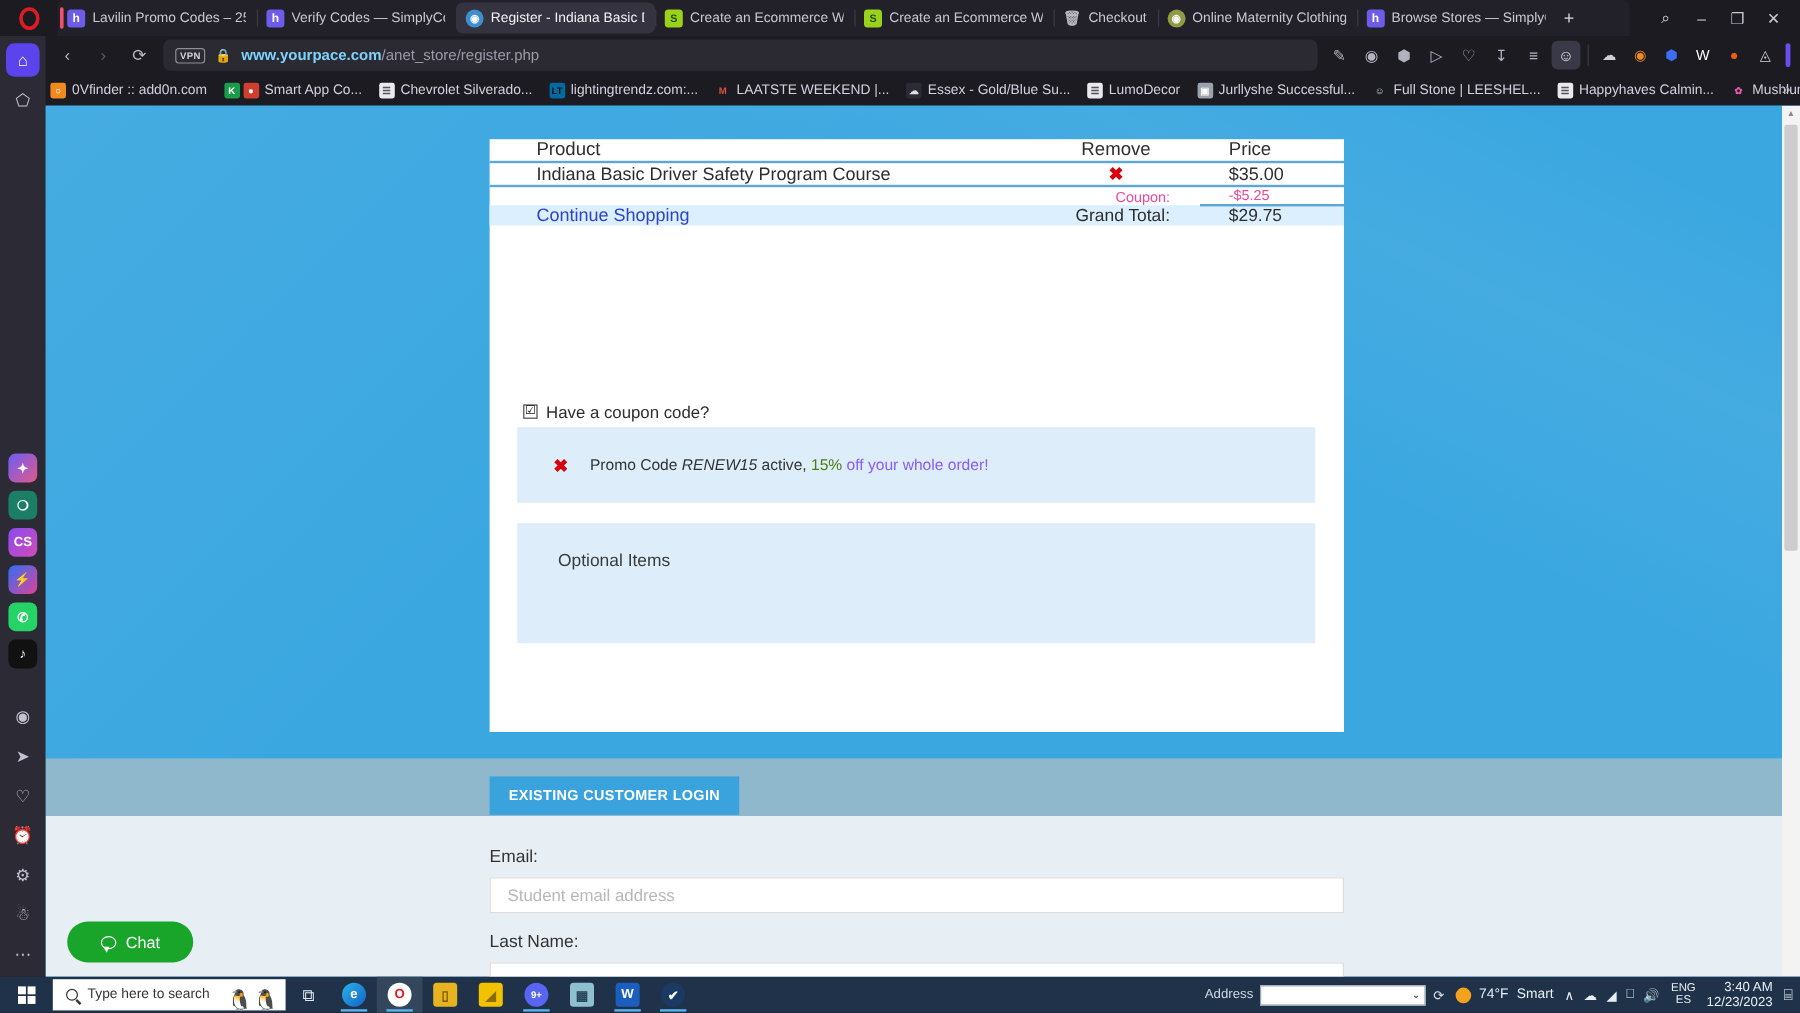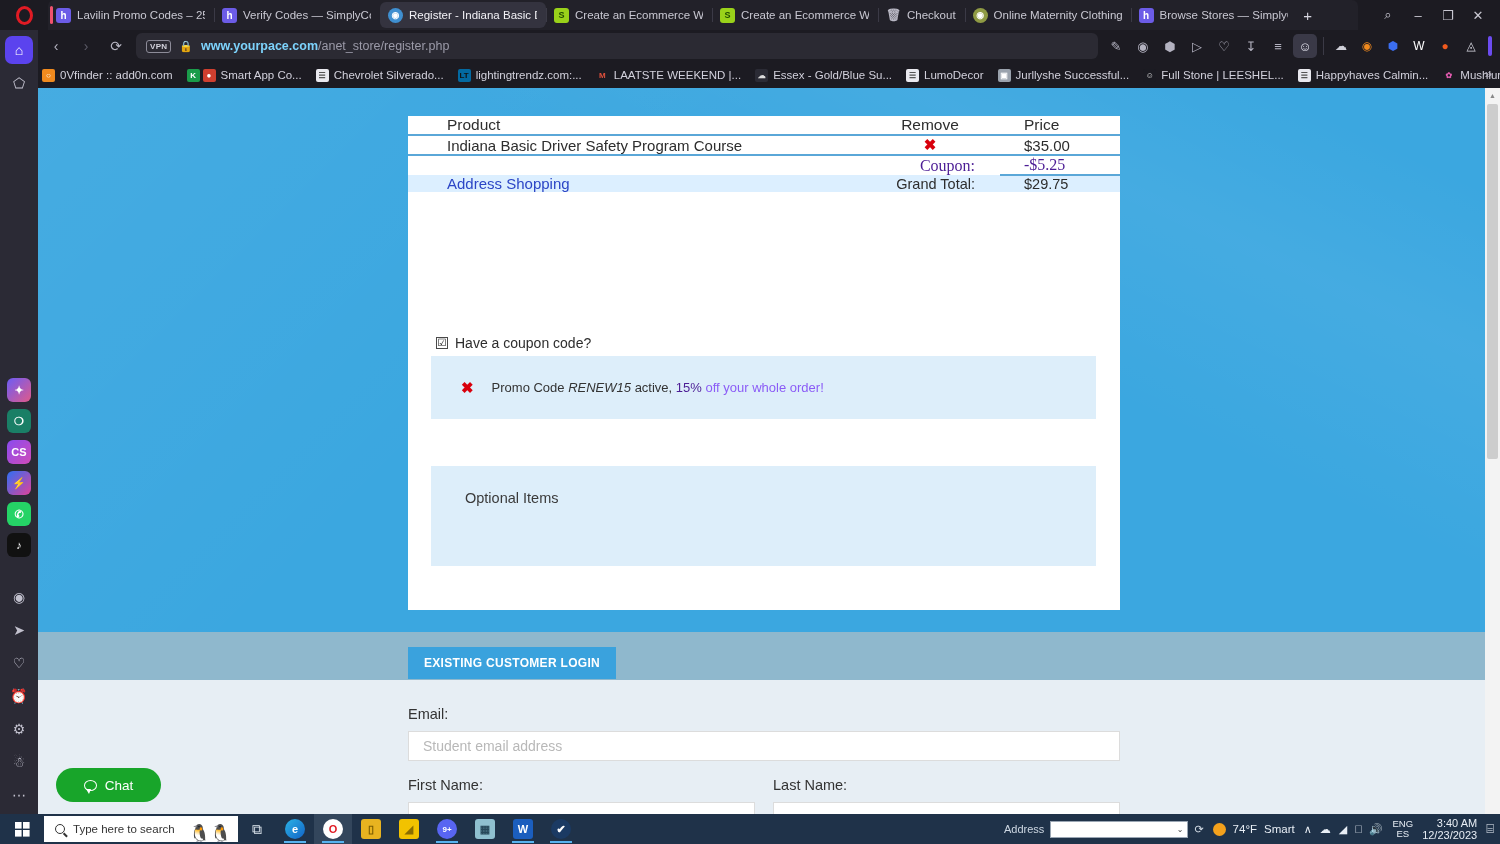--- a/index.html
+++ b/index.html
@@ -184,21 +184,21 @@
   .c-head th {
     font-size: 15.5px; font-weight: 400; color: #2e2e2e; text-align: left;
     padding: 22px 0 18px 0;
   }
   .col-prod { width: 452px; padding-left: 39px !important; }
   .col-rem  { width: 140px; text-align: center !important; }
   .col-price{ width: 120px; padding-left: 24px !important; }
   .rule-blue { border-top: 2px solid #5aa7d8; }
   .prod-row td { padding: 22px 0 22px 0; font-size: 15px; color: #2d2d2d; }
   .x-red { color: #d8000c; font-size: 15px; font-weight: 900; }
-  .coupon-row td { padding: 17px 0 16px 0; font-size: 16px; color: #4c1d95; font-family: Liberation Serif, serif; }
+  .coupon-row td { padding: 17px 0 16px 0; font-size: 12px; color: #ec4899; }
   .lbl-right { text-align: right; padding-right: 25px !important; }
   .total-row { background: #dcefff; }
   .total-row td { padding: 16px 0 16px 0; font-size: 14.5px; color: #2d2d2d; }
   .price-cell-top { border-top: 2px solid #5aa7d8; }
   .link-blue { color: #2b45c6; font-size: 15px; }
 
   .coupon-check {
     position: absolute; left: 398px; top: 247px; display: flex; align-items: center; gap: 7px;
     font-size: 14px; color: #2d2d2d;
   }
@@ -210,27 +210,26 @@
   .promo-box {
     position: absolute; left: 393px; top: 268px; width: 665px; height: 63px;
     background: #ddeefa;
   }
   .promo-inner {
     display: flex; align-items: center; gap: 18px; height: 100%; padding-left: 30px;
     font-size: 13px; color: #333;
   }
   .promo-inner .xr { color: #d8000c; font-size: 15px; font-weight: 900; }
   .promo-inner em { font-style: italic; }
-  .pct-green { color: #4c1d95; }
+  .pct-green { color: #4d7c0f; }
   .off-blue { color: #8b5cf6; }
 
   .optional-box {
     position: absolute; left: 393px; top: 348px; width: 665px; height: 100px;
     background: #ddeefa;
-    margin-top: 30px;
   }
   .opt-title { padding: 24px 0 0 34px; font-size: 14.5px; color: #3a3a3a; }
   .opt-item { display: flex; align-items: center; gap: 8px; padding: 15px 0 0 40px; }
   .opt-cbx { width: 12px; height: 12px; border: 1px solid #6b6b6b; background: #fff; }
   .price-pill {
     background: #6e6e6e; color: #fff; font-size: 10px; font-weight: 700;
     padding: 2px 6px; border-radius: 9px;
   }
   .opt-label { font-size: 14px; color: #333; }
 
@@ -499,21 +498,21 @@
             <td class="rule-blue col-prod">Indiana Basic Driver Safety Program Course</td>
             <td class="rule-blue col-rem"><span class="x-red">✖</span></td>
             <td class="rule-blue col-price">$35.00</td>
           </tr>
           <tr class="coupon-row">
             <td class="rule-blue"></td>
             <td class="rule-blue lbl-right">Coupon:</td>
             <td class="rule-blue col-price">-$5.25</td>
           </tr>
           <tr class="total-row">
-            <td class="col-prod"><span class="link-blue">Address Shopping</span></td>
+            <td class="col-prod"><span class="link-blue">Continue Shopping</span></td>
             <td class="lbl-right">Grand Total:</td>
             <td class="col-price price-cell-top">$29.75</td>
           </tr>
         </tbody>
           </table>
       </div>
 
       <div class="coupon-check">
         <span class="cbx">☑</span>
         <span>Have a coupon code?</span>
@@ -529,24 +528,20 @@
       <div class="optional-box">
         <div class="opt-title">Optional Items</div>
       </div>
 
       <div class="login-btn">EXISTING CUSTOMER LOGIN</div>
 
       <div class="form-area">
         <div class="flabel">Email:</div>
         <div class="finput">Student email address</div>
         <div class="frow2">
-          <div>
-            <div class="flabel">First Name:</div>
-            <div class="finput"></div>
-          </div>
           <div>
             <div class="flabel">Last Name:</div>
             <div class="finput"></div>
           </div>
         </div>
       </div>
 
       <div class="chat">
         <span class="bub"></span>
         <span>Chat</span>

